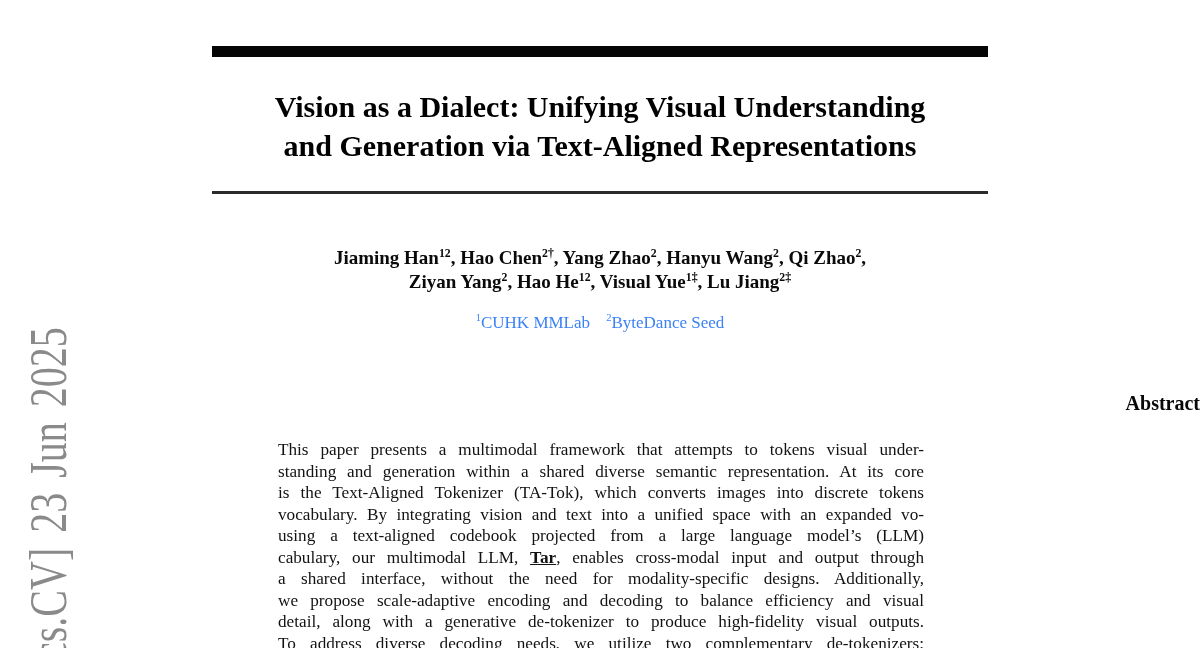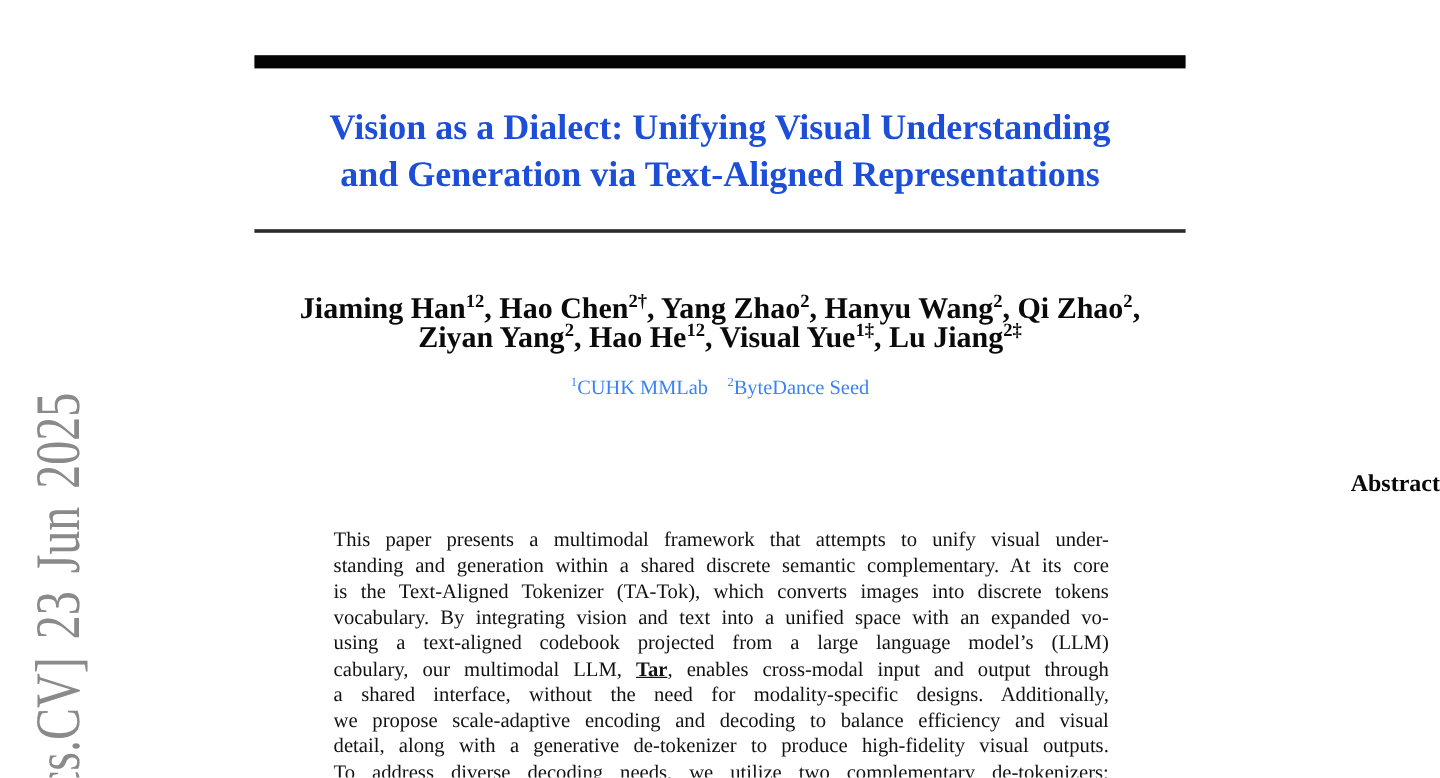--- a/index.html
+++ b/index.html
@@ -8,29 +8,29 @@
     background:#ffffff;color:#0e0e0e;
     font-family:"Liberation Serif", serif;
   }
   .topbar{
     position:absolute;left:212px;top:46px;width:776px;height:11px;
     background:#050505;
   }
   .paper-title{
     position:absolute;left:0;top:87px;width:1200px;
     text-align:center;font-size:30px;font-weight:700;line-height:39px;
-    color:#1d4ed8;
+    color:#000000;
   }
   .title-rule{
     position:absolute;left:212px;top:191px;width:776px;height:3px;
     background:#2b2b2b;
   }
   .authors{
     position:absolute;left:0;top:246px;width:1200px;
-    text-align:center;font-size:25px;font-weight:700;line-height:24px;
+    text-align:center;font-size:19px;font-weight:700;line-height:24px;
     color:#0a0a0a;
   }
   sup{font-size:62%;vertical-align:super;line-height:0;}
   .affiliations{
     position:absolute;left:0;top:312px;width:1200px;
     text-align:center;font-size:17px;line-height:22px;color:#3b82f6;
   }
   .affil-item{white-space:nowrap;}
   .affil-item + .affil-item{margin-left:0.95em;}
   .abstract-heading{
@@ -72,22 +72,22 @@
 <div class="authors">
   <div id="authors-line1"><span><span>Jiaming Han</span><sup>12</sup>, </span><span><span>Hao Chen</span><sup>2†</sup>, </span><span><span>Yang Zhao</span><sup>2</sup>, </span><span><span>Hanyu Wang</span><sup>2</sup>, </span><span><span>Qi Zhao</span><sup>2</sup>,</span></div>
   <div id="authors-line2"><span><span>Ziyan Yang</span><sup>2</sup>, </span><span><span>Hao He</span><sup>12</sup>, </span><span><span>Visual Yue</span><sup>1‡</sup>, </span><span><span>Lu Jiang</span><sup>2‡</sup></span></div>
 </div>
 
 <div class="affiliations" id="affiliations"><span class="affil-item"><sup>1</sup>CUHK MMLab</span><span class="affil-item"><sup>2</sup>ByteDance Seed</span></div>
 
 <div class="abstract-heading">Abstract</div>
 
 <div class="abstract-body" id="abstract-body">
-    <div class="abs-line">This paper presents a multimodal framework that attempts to unify visual under-</div>
-    <div class="abs-line">standing and generation within a shared discrete semantic complementary.  At its core</div>
+    <div class="abs-line">This paper presents a multimodal framework that attempts to tokens visual under-</div>
+    <div class="abs-line">standing and generation within a shared diverse semantic representation.  At its core</div>
     <div class="abs-line">is the Text-Aligned Tokenizer (TA-Tok), which converts images into discrete tokens</div>
     <div class="abs-line">vocabulary. By integrating vision and text into a unified space with an expanded vo-</div>
     <div class="abs-line">using a text-aligned codebook projected from a large language model’s (LLM)</div>
     <div class="abs-line">cabulary, our multimodal LLM, <b>Tar</b>, enables cross-modal input and output through</div>
     <div class="abs-line">a shared interface, without the need for modality-specific designs.  Additionally,</div>
     <div class="abs-line">we propose scale-adaptive encoding and decoding to balance efficiency and visual</div>
     <div class="abs-line">detail, along with a generative de-tokenizer to produce high-fidelity visual outputs.</div>
     <div class="abs-line">To address diverse decoding needs, we utilize two complementary de-tokenizers:</div>
   </div>
 

